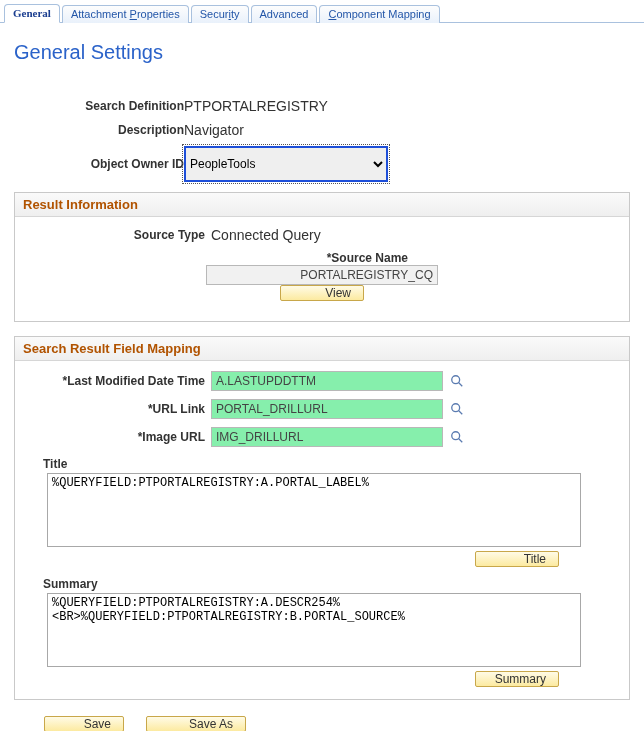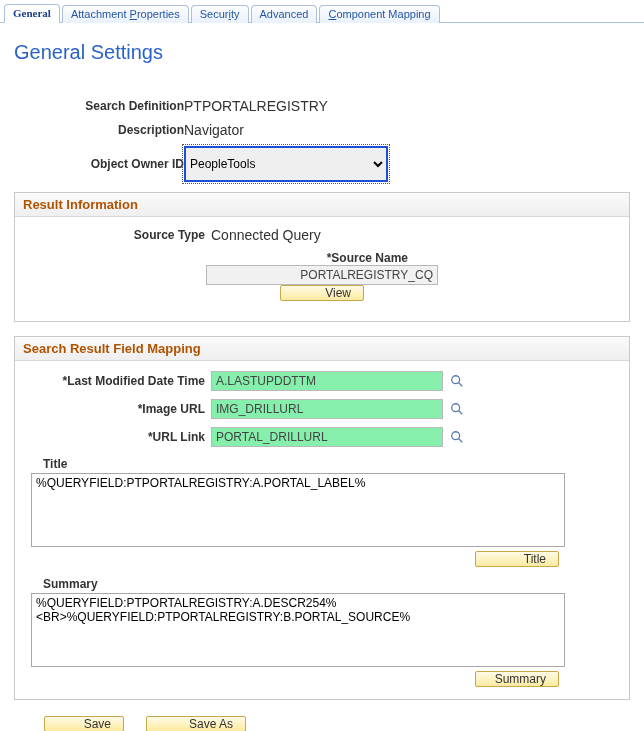--- a/index.html
+++ b/index.html
@@ -107,22 +107,22 @@
     font-size:12px; padding:0 12px;
     border:1px solid #c8a74a; border-radius:2px;
     background: linear-gradient(#fffbe6,#fceaa0);
     color:#333; cursor:pointer;
   }
   .psbtn.small { min-width:60px; }
   .btn-right { display:flex; justify-content:flex-end; margin-top:4px; margin-right:2px; }
   
   .ta-label { font-weight:bold; font-size:12px; margin:10px 0 2px 16px; }
   textarea.psta {
-    display:block; width:524px; height:68px; margin-left:4px;
-    font-family: Liberation Sans, sans-serif; font-size:12px;
+    display:block; width:524px; height:68px; margin-left:20px;
+    font-family: Liberation Mono, monospace; font-size:12px;
     border:1px solid #a8a8a8; padding:2px 4px; resize:none;
   }
   .save-row { margin:16px 0 0 30px; display:flex; gap:22px; }
   .src-row { display:flex; align-items:center;flex-direction:column; }
 </style>
 </head>
 <body>
 
 <div class="tabbar">
   <div class="tab active"><span>General</span></div>
@@ -180,41 +180,41 @@
         <input class="psinput" style="width: 222px;" value="A.LASTUPDDTTM">
         <span class="lookup">
           <svg viewBox="0 0 16 16">
               <circle cx="6.5" cy="6.5" r="4.5" fill="none" stroke="#5a7bb0" stroke-width="1.5"></circle>
               <line x1="10" y1="10" x2="14" y2="14" stroke="#5a7bb0" stroke-width="1.5"></line>
             </svg>
         </span>
       </div>
 
       <div class="frow">
+        <div class="flabel">*<span>URL Link</span></div>
+        <input class="psinput" style="width: 222px;" value="PORTAL_DRILLURL">
+        <span class="lookup">
+          <svg viewBox="0 0 16 16">
+              <circle cx="6.5" cy="6.5" r="4.5" fill="none" stroke="#5a7bb0" stroke-width="1.5"></circle>
+              <line x1="10" y1="10" x2="14" y2="14" stroke="#5a7bb0" stroke-width="1.5"></line>
+            </svg>
+        </span>
+      </div>
+
+      <div class="frow">
         <div class="flabel">*<span>Image URL</span></div>
         <input class="psinput" style="width: 222px;" value="IMG_DRILLURL">
         <span class="lookup">
           <svg viewBox="0 0 16 16">
               <circle cx="6.5" cy="6.5" r="4.5" fill="none" stroke="#5a7bb0" stroke-width="1.5"></circle>
               <line x1="10" y1="10" x2="14" y2="14" stroke="#5a7bb0" stroke-width="1.5"></line>
             </svg>
         </span>
       </div>
 
-      <div class="frow">
-        <div class="flabel">*<span>URL Link</span></div>
-        <input class="psinput" style="width: 222px;" value="PORTAL_DRILLURL">
-        <span class="lookup">
-          <svg viewBox="0 0 16 16">
-              <circle cx="6.5" cy="6.5" r="4.5" fill="none" stroke="#5a7bb0" stroke-width="1.5"></circle>
-              <line x1="10" y1="10" x2="14" y2="14" stroke="#5a7bb0" stroke-width="1.5"></line>
-            </svg>
-        </span>
-      </div>
-
       <div class="ta-label">Title</div>
       <textarea class="psta" style="">%QUERYFIELD:PTPORTALREGISTRY:A.PORTAL_LABEL%</textarea>
       <div class="btn-right" style="width:532px;">
         <button class="psbtn">Title</button>
       </div>
 
       <div class="ta-label">Summary</div>
       <textarea class="psta" style="">%QUERYFIELD:PTPORTALREGISTRY:A.DESCR254%
 &lt;BR&gt;%QUERYFIELD:PTPORTALREGISTRY:B.PORTAL_SOURCE%</textarea>
       <div class="btn-right" style="width:532px;">

